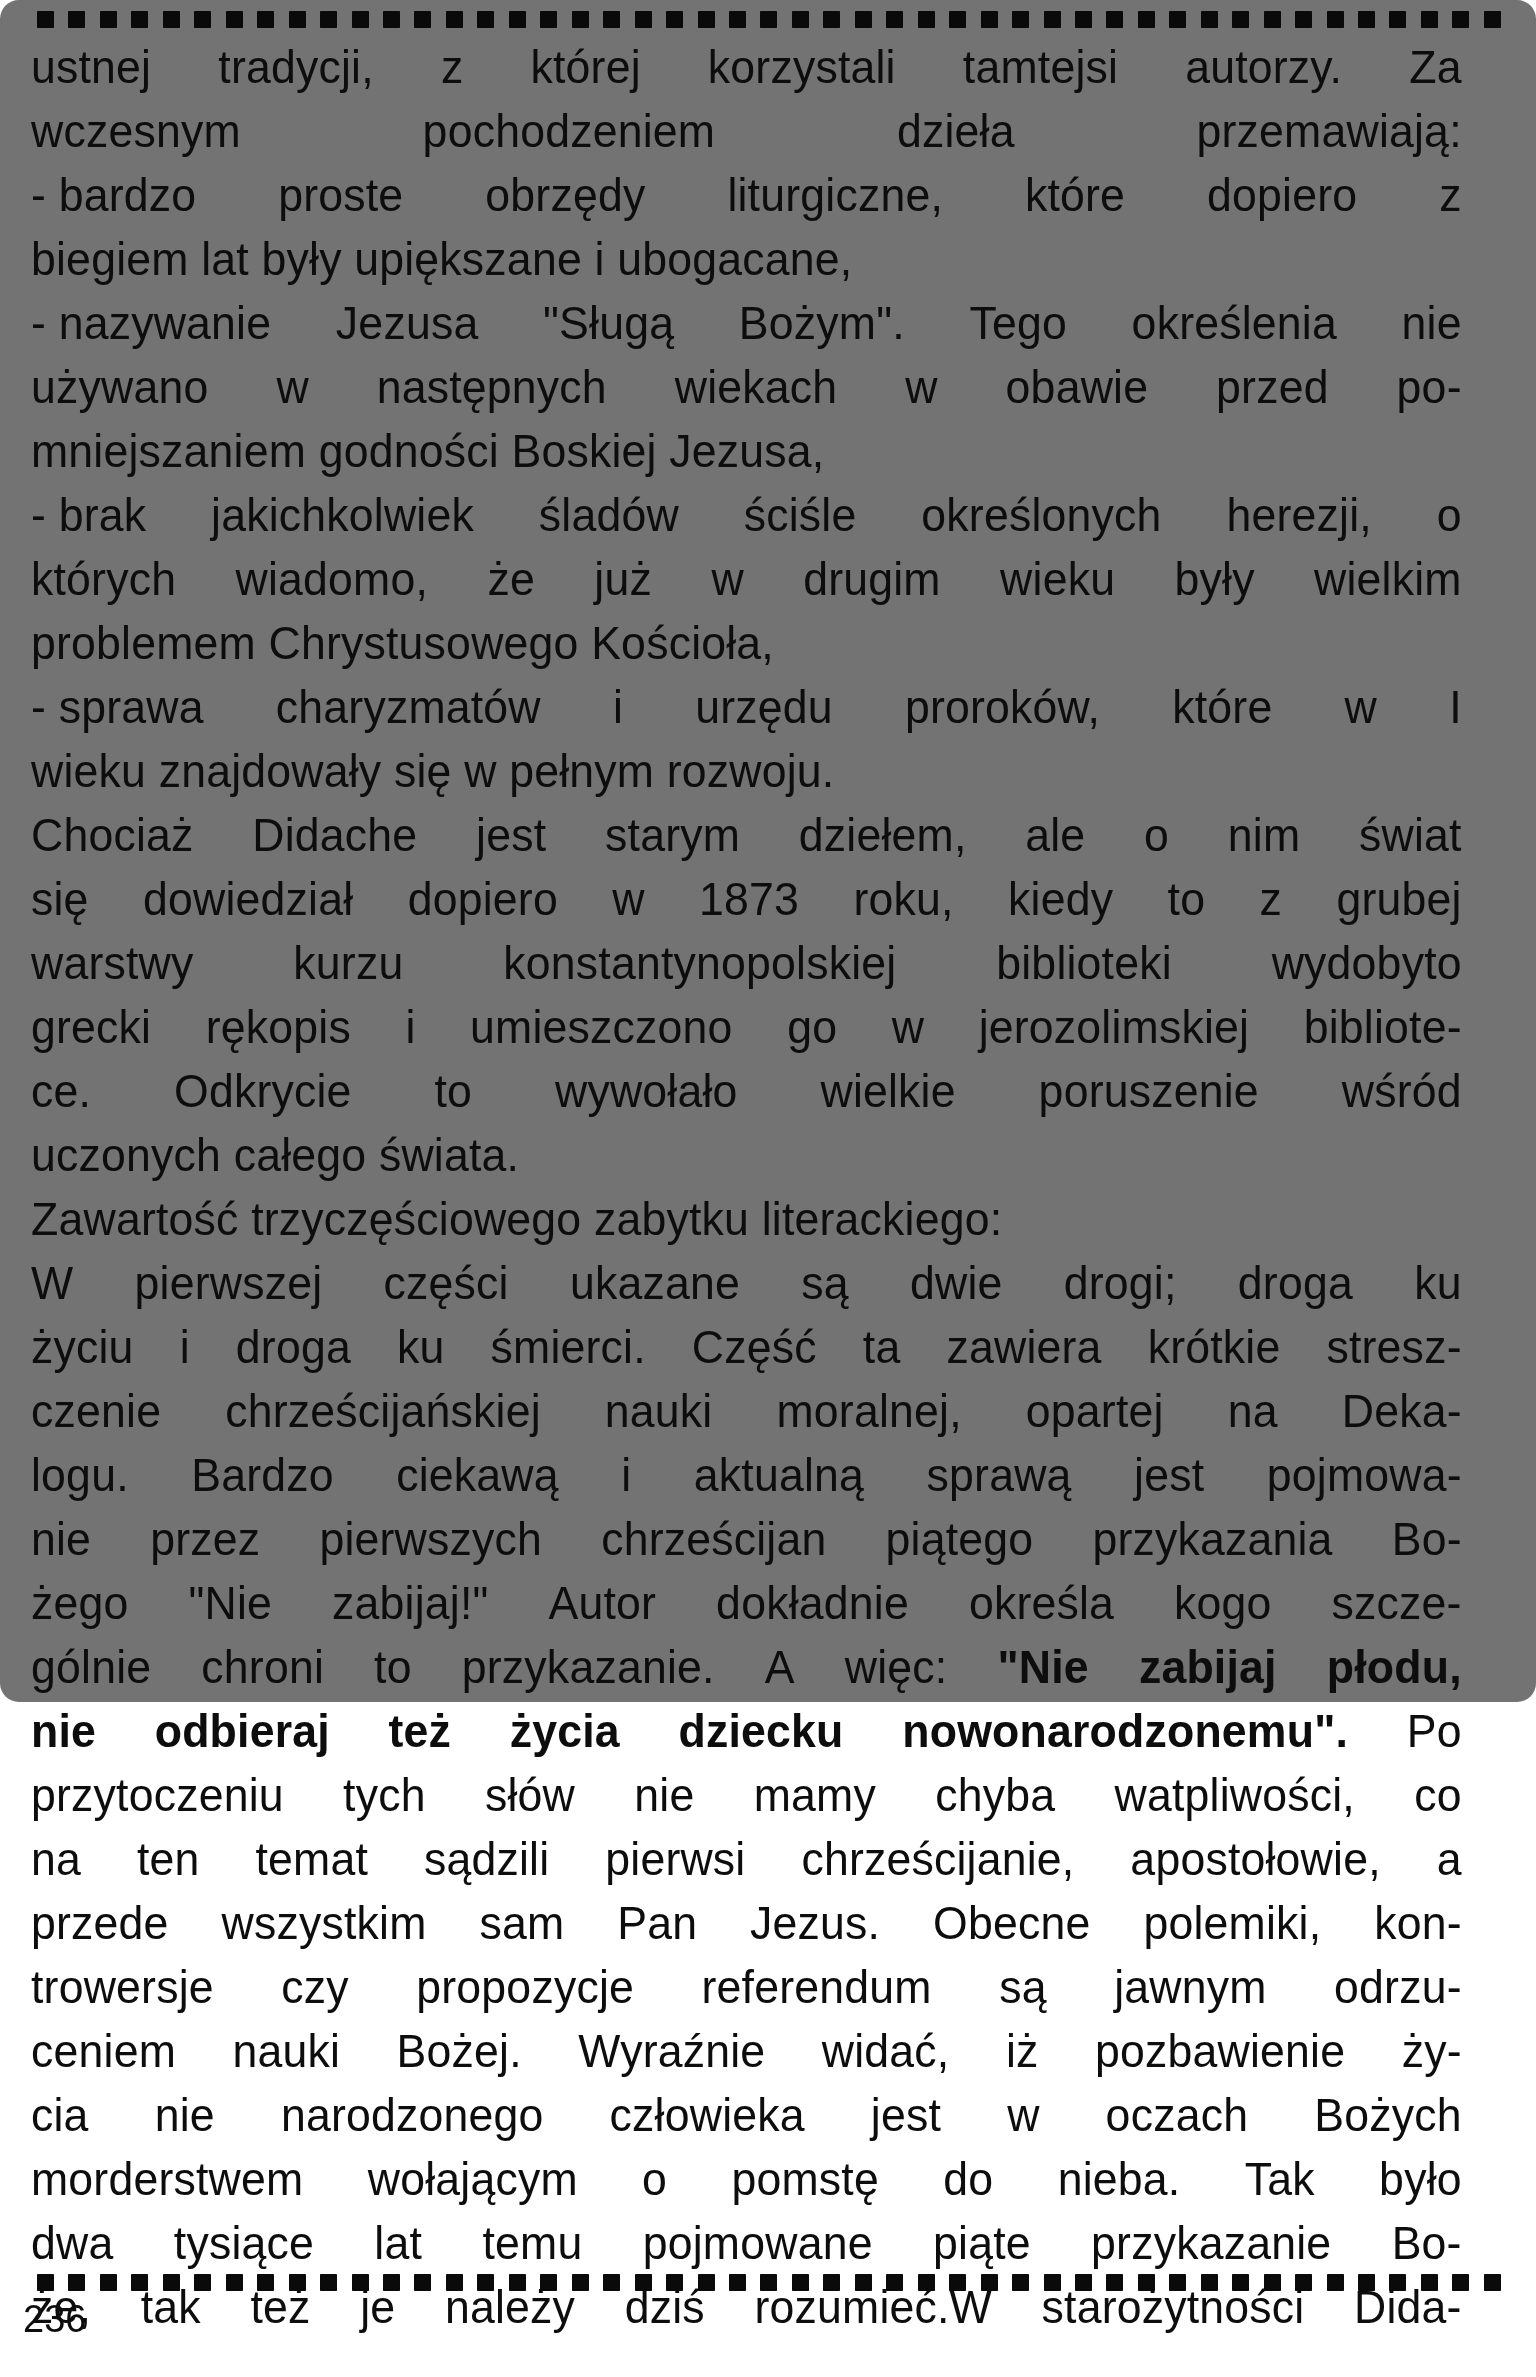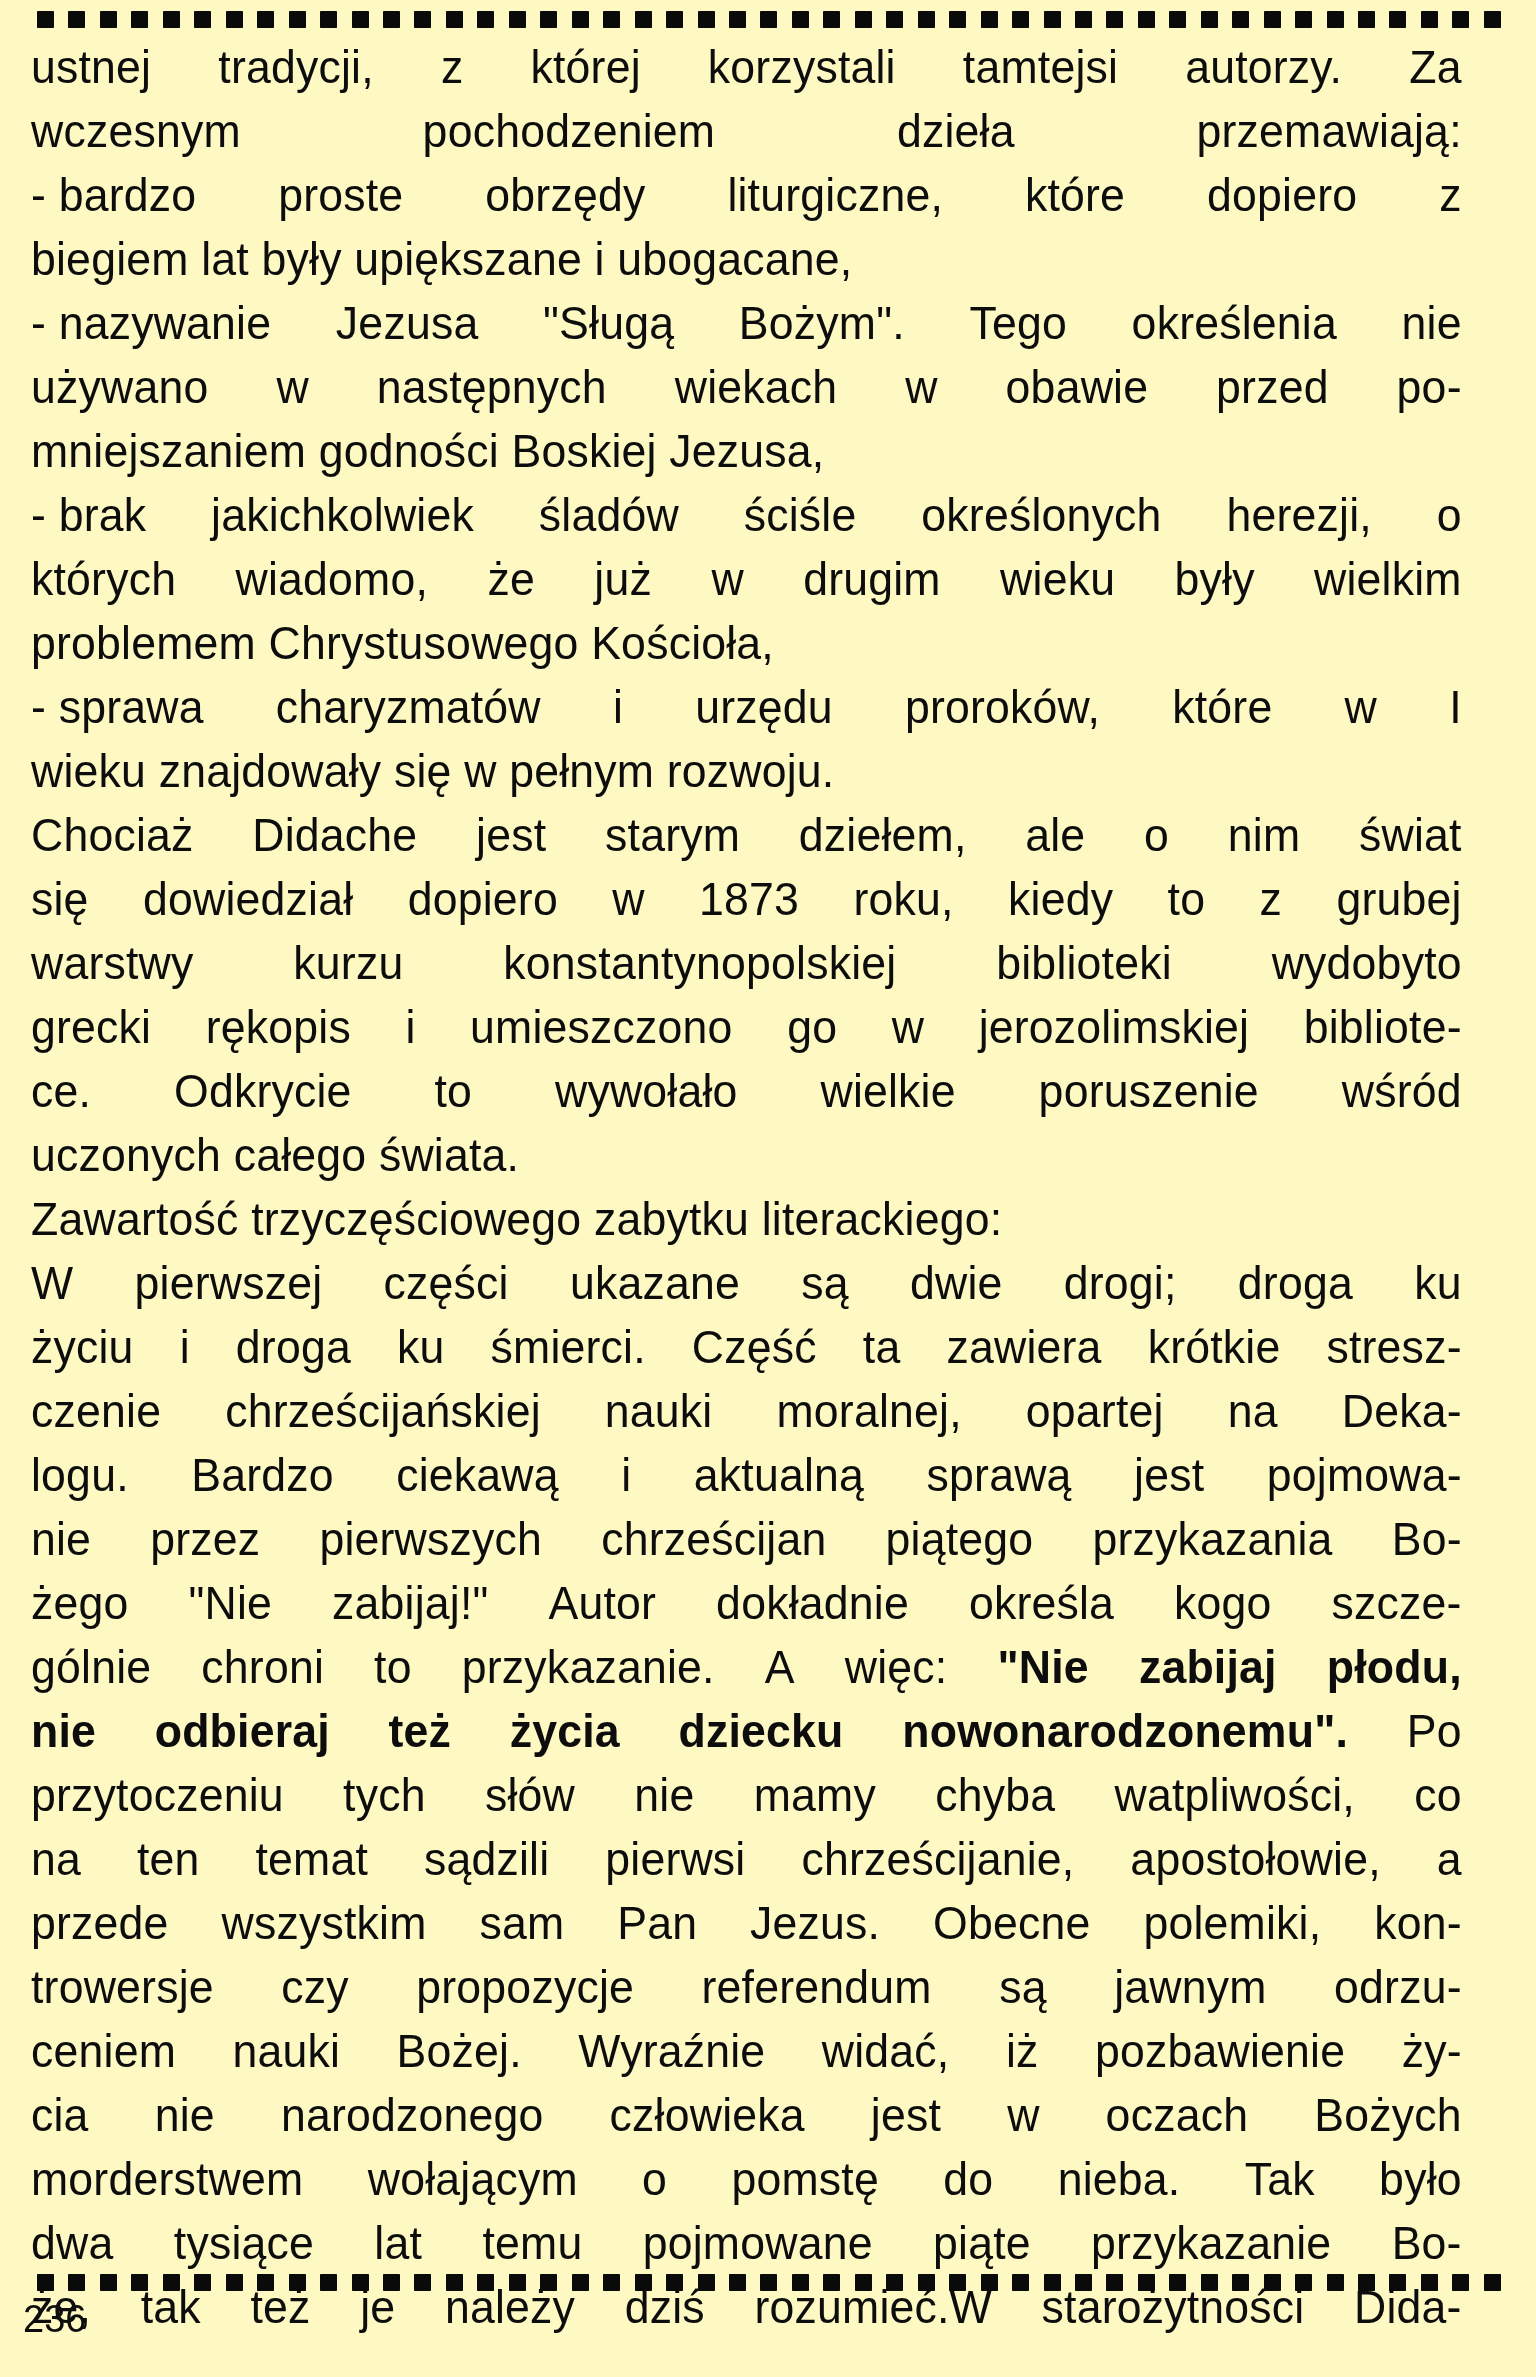--- a/index.html
+++ b/index.html
@@ -11,23 +11,24 @@
     width: 1536px;
     height: 2377px;
     font-family: "Liberation Sans", sans-serif;
     color: #000000;
     overflow: hidden;
   }
 
   .page {
     position: relative;
     width: 1536px;
-    height: 2377px;
-    background: #fef9c3;
+    height: 1702px;
+    background: #737373;
     box-sizing: border-box;
+    border-radius: 19px;
   }
 
   
   .rule {
     position: absolute;
     left: 37px;
     width: 1464px;
     height: 20px;
     display: block;
     overflow: hidden;

